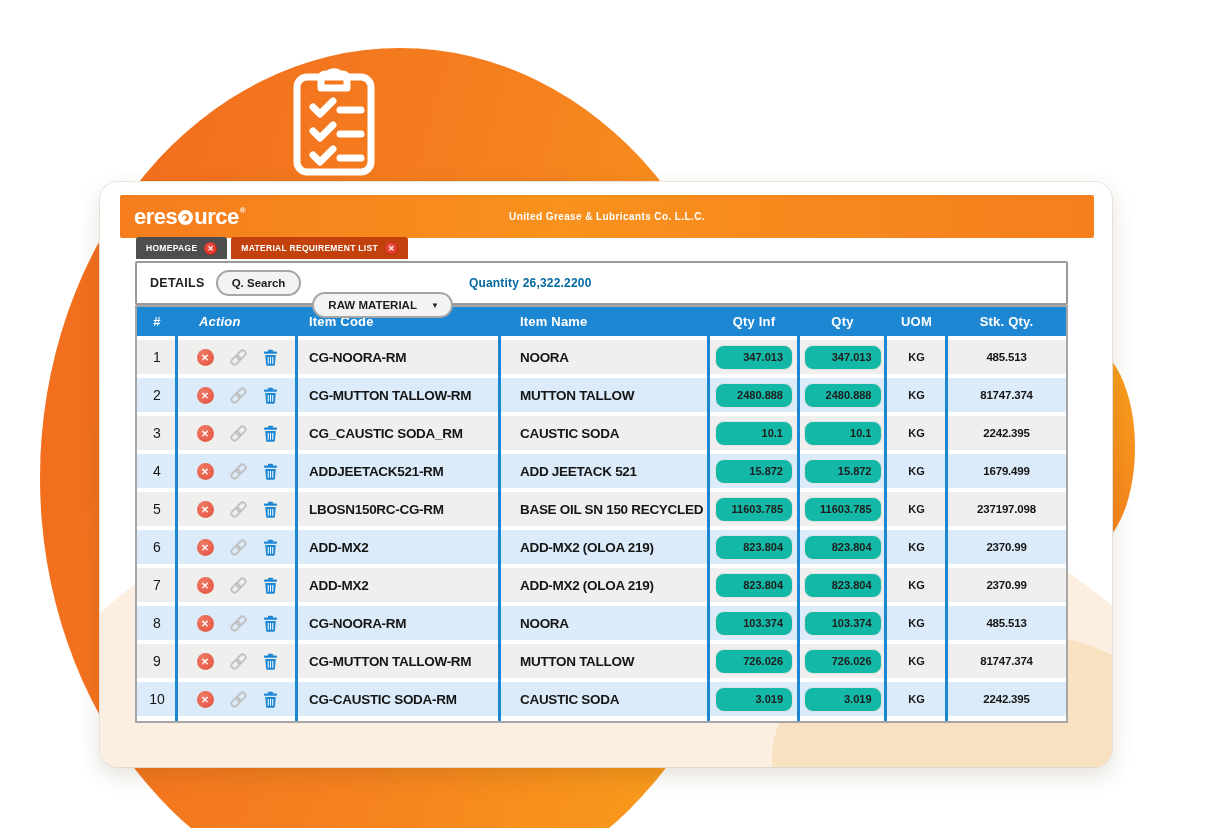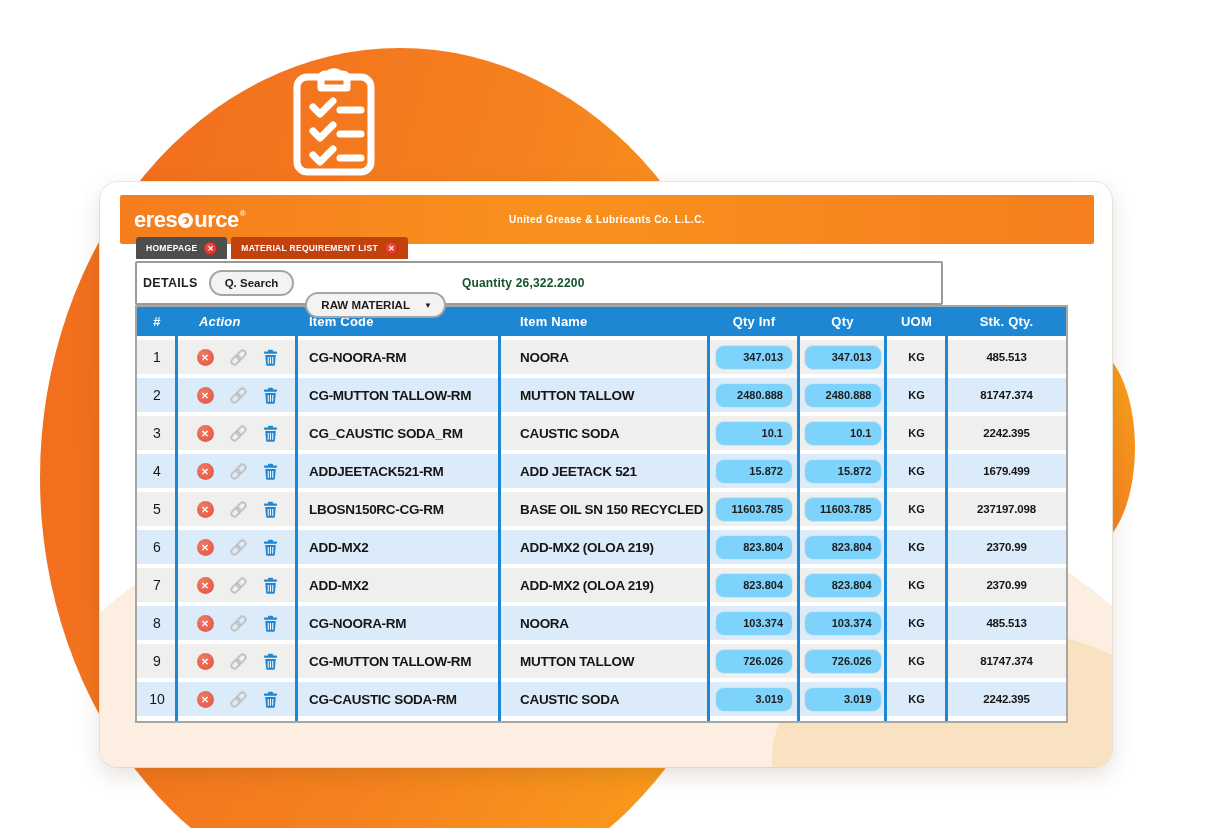--- a/index.html
+++ b/index.html
@@ -33,21 +33,21 @@
     position:absolute; left:-90px; top:270px; width:1200px; height:680px;
     border-radius:50%; background:#fcefe1;
   }
   .deco2 {
     position:absolute; right:-80px; bottom:-120px; width:420px; height:260px;
     border-radius:50%; background:#f8e2c1;
   }
 
   
   .appbar {
-    position:absolute; left:20px; top:13px; width:974px; height:49px;
+    position:absolute; left:20px; top:13px; width:974px; height:43px;
     background:linear-gradient(90deg,#f57d1e,#f8911d 45%,#f57f1e);
     border-radius:2px; display:flex; align-items:center;
   }
   .logo {
     position:relative; z-index:2; margin-left:14px; color:#fff;
     font-size:22px; font-weight:800; letter-spacing:-0.5px; display:flex; align-items:center;
   }
   .logo sup { font-size:8px; font-weight:700; margin-left:1px; align-self:flex-start; margin-top:2px; }
   .logo-o {
     display:inline-block; width:15px; height:15px; border:4px solid #fff;
@@ -74,33 +74,33 @@
   .badge {
     width:13px; height:13px; border-radius:50%;
     background:radial-gradient(circle at 35% 30%, #ef5342, #d92b21);
     color:#fff; font-size:7.5px; font-weight:900;
     display:flex; align-items:center; justify-content:center;
     box-shadow:inset 0 0 0 1px rgba(120,0,0,.25);
   }
 
   
   .detailsbar {
-    position:absolute; left:35px; top:79px; width:808px; height:44px;
+    position:absolute; left:35px; top:79px; width:933px; height:44px;
     background:#fff; border:2px solid #9a9a9a; border-radius:2px;
-    display:flex; align-items:center; padding-left:6px; gap:11px; z-index:3;
+    display:flex; align-items:center; padding-left:13px; gap:11px; z-index:3;
   }
   .dlabel { font-size:12.5px; font-weight:700; color:#222; letter-spacing:.3px; }
   .pill {
     height:26px; border:2px solid #a5a5a5; border-radius:13px; background:#f3f3f3;
     font-family:inherit; font-size:11.5px; font-weight:700; color:#1c1c1c;
     padding:0 14px; display:flex; align-items:center; cursor:pointer;
   }
   .pill-dd { gap:14px; padding:0 12px 0 14px;margin-top:44px; }
   .dd-arrow { font-size:8px; color:#222; }
-  .qty-label { font-size:12px; font-weight:700; color:#14532d; margin-left:5px; letter-spacing:.2px; }
+  .qty-label { font-size:12px; font-weight:700; color:#0369a1; margin-left:5px; letter-spacing:.2px; }
 
   
   .mtable {
     position:absolute; left:35px; top:123px; width:933px;
     background:#fff; border:2px solid #a6a6a6; padding-bottom:5px; z-index:2;
   }
   .grid8 { display:grid; grid-template-columns:40px 120px 203px 209px 90px 87px 61px 1fr; }
   .thead {
     background:#1e87d4; height:29px; align-items:center; color:#fff;
     font-size:13px; font-weight:600; letter-spacing:.2px; margin-bottom:4px;
@@ -119,21 +119,21 @@
   .row.gray { background:#efefed; }
   .row.blue { background:#dcebf9; }
 
   .c { font-size:13px; color:#151515; }
   .c-num { text-align:center; font-size:14px; }
   .c-action { display:flex; align-items:center; justify-content:center; gap:15px; }
   .c-code { padding-left:12px; font-size:13.5px; font-weight:600; letter-spacing:-0.3px; white-space:nowrap; }
   .c-name { padding-left:20px; font-size:13.5px; font-weight:600; letter-spacing:-0.3px; white-space:nowrap; }
   .c-qty { display:flex; justify-content:center; }
   .qty-box {
-    width:78px; height:25px; background:#7dd3fc; border:1px solid #e2e2e2; border-radius:9px;
+    width:78px; height:25px; background:#14b8a6; border:1px solid #e2e2e2; border-radius:9px;
     display:flex; align-items:center; justify-content:flex-end; padding-right:9px;
     font-size:11px; font-weight:600; color:#1d1d1d;
   }
   .c-uom { text-align:center; font-size:11px; font-weight:700; }
   .c-stk { text-align:center; font-size:11.5px; font-weight:600; letter-spacing:-0.2px; }
 
   .ic-cancel {
     width:17px; height:17px; border-radius:50%;
     background:radial-gradient(circle at 35% 30%, #ef7964, #e2523f);
     color:#fff; font-size:9.5px; font-weight:900;

